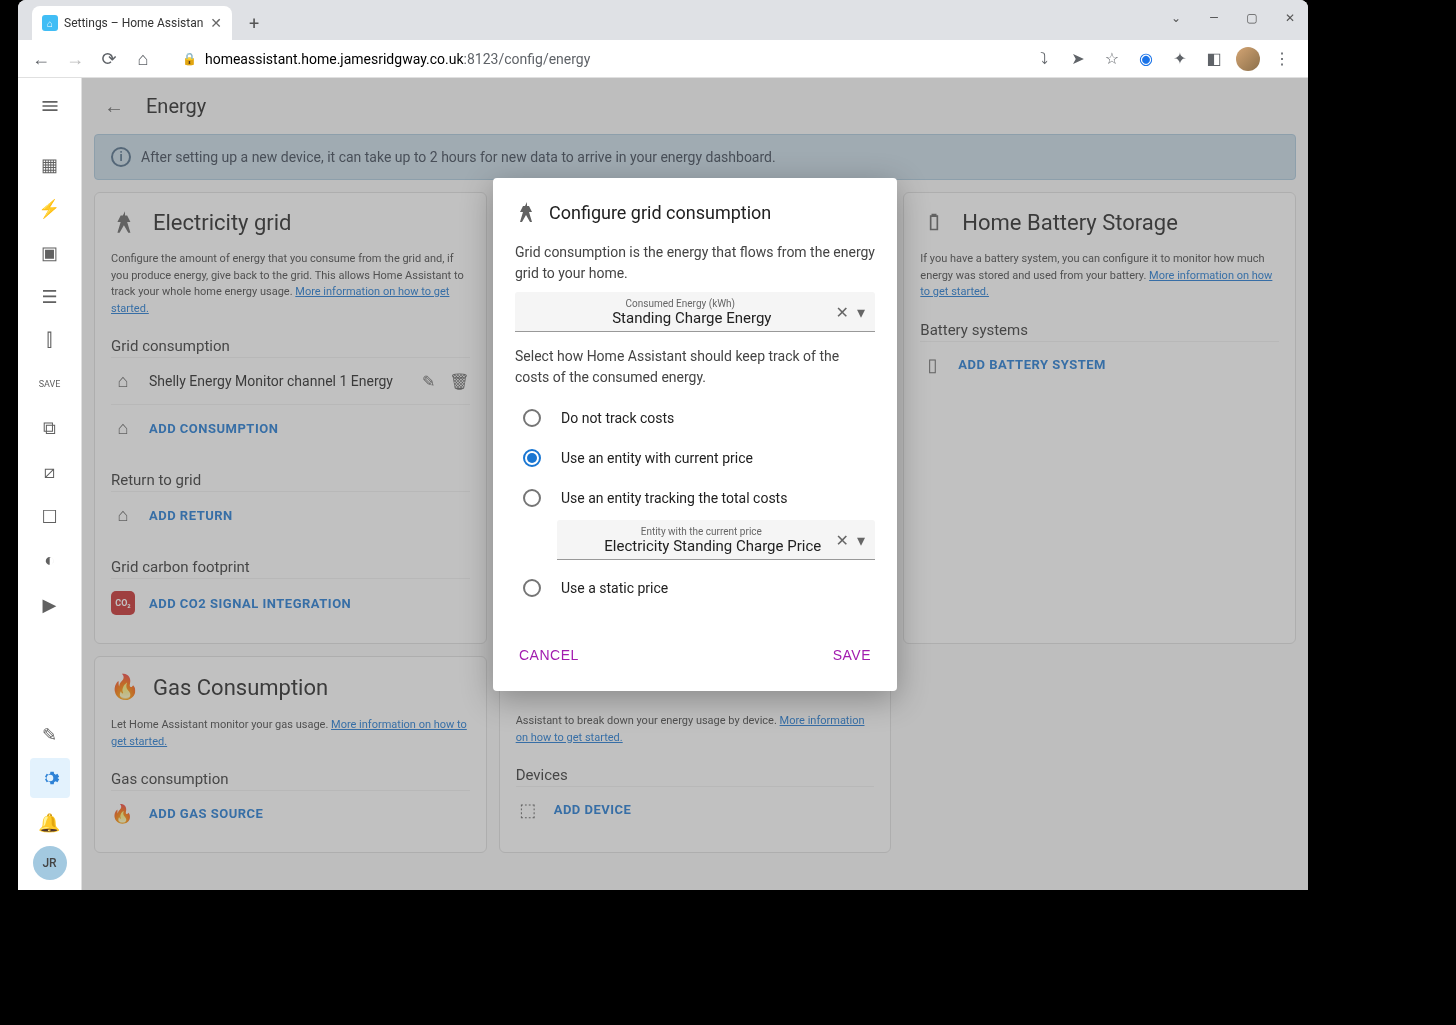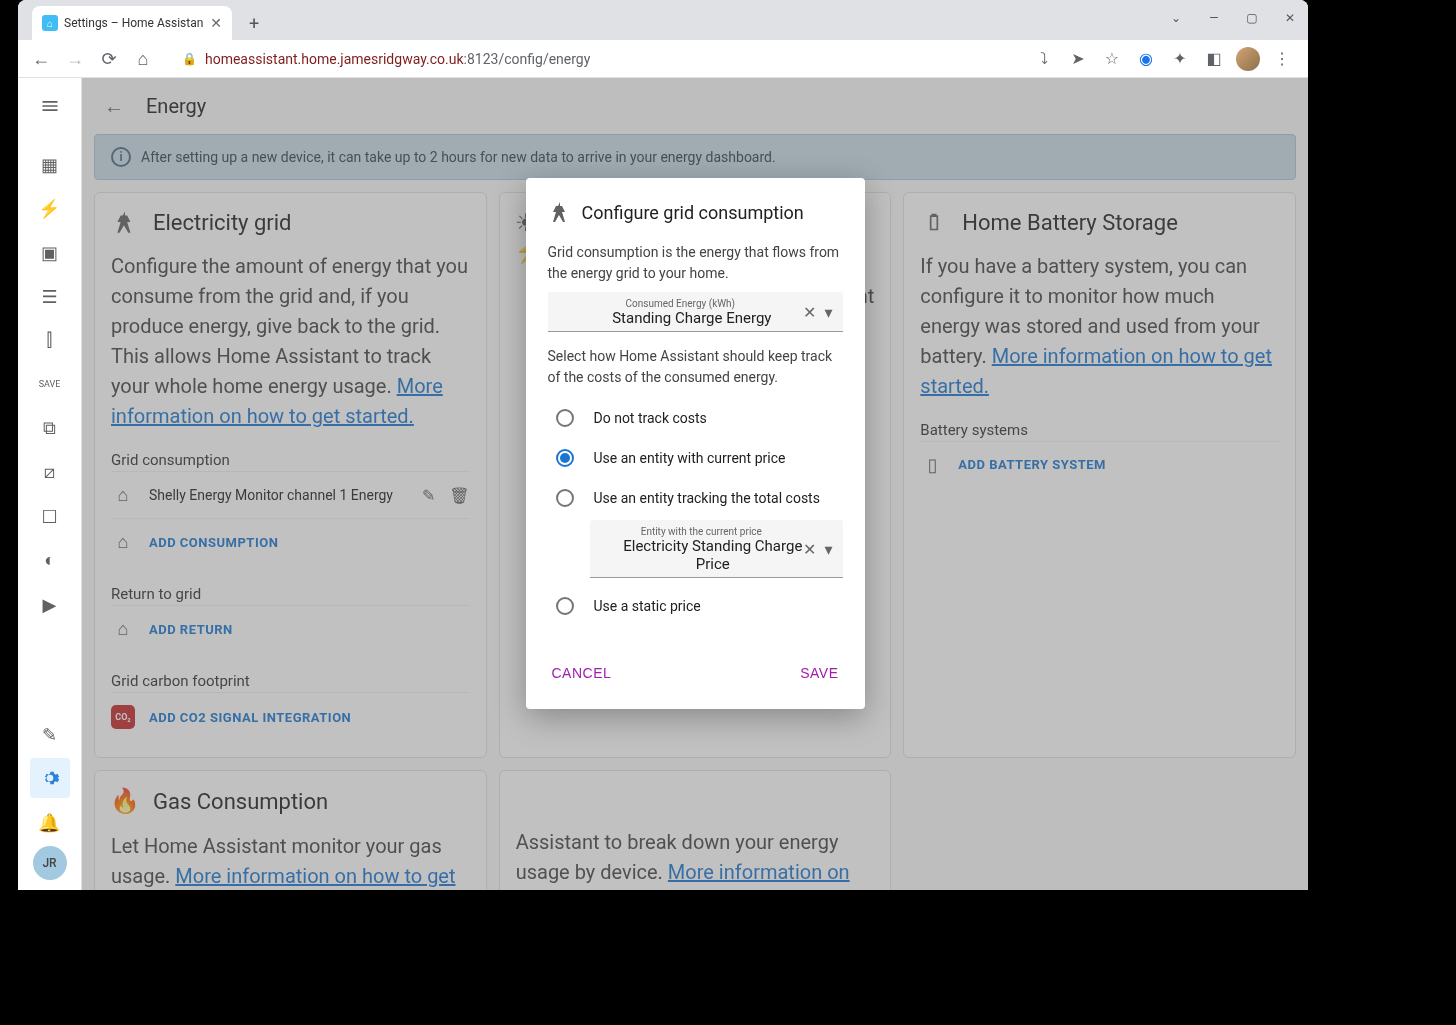--- a/index.html
+++ b/index.html
@@ -10,21 +10,21 @@
 .tab-favicon { width: 16px; height: 16px; background: #41bdf5; border-radius: 3px; display: flex; align-items: center; justify-content: center; color: #fff; font-size: 10px; }
 .tab-close { margin-left: auto; cursor: pointer; color: #666; font-size: 14px; }
 .new-tab { width: 28px; height: 28px; display: flex; align-items: center; justify-content: center; color: #555; margin-left: 8px; margin-bottom: 3px; cursor: pointer; font-size: 18px; }
 .win-controls { position: absolute; right: 8px; top: 8px; display: flex; gap: 18px; color: #555; font-size: 12px; align-items: center; }
 .win-controls span { cursor: pointer; display: flex; align-items: center; justify-content: center; width: 20px; height: 20px; }
 .addr-bar { height: 38px; background: #fff; display: flex; align-items: center; padding: 0 8px; gap: 4px; border-bottom: 1px solid #e0e0e0; }
 .addr-bar .nav-btn { width: 30px; height: 30px; display: flex; align-items: center; justify-content: center; color: #5f6368; cursor: pointer; border-radius: 50%; font-size: 18px; }
 .addr-bar .nav-btn.disabled { color: #bbb; }
 .url-box { flex: 1; height: 30px; background: #fff; border-radius: 15px; display: flex; align-items: center; padding: 0 14px; font-size: 14px; color: #202124; margin: 0 6px; }
 .url-box .lock { margin-right: 8px; color: #5f6368; font-size: 12px; }
-.url-box .domain { color: #7f1d1d; }
+.url-box .domain { color: #000000; }
 .url-box .path { color: #5f6368; }
 .toolbar-icons { display: flex; gap: 10px; align-items: center; padding: 0 6px; }
 .toolbar-icons .ti { width: 24px; height: 24px; display: flex; align-items: center; justify-content: center; color: #5f6368; cursor: pointer; font-size: 16px; }
 .avatar { width: 24px; height: 24px; border-radius: 50%; background: linear-gradient(135deg,#d4a574,#8b6f4a); }
 .app { display: flex; height: calc(100% - 78px); }
 .sidebar { width: 64px; background: #fff; border-right: 1px solid #e0e0e0; display: flex; flex-direction: column; align-items: center; padding-top: 8px; }
 .sidebar .hamburger { width: 40px; height: 40px; display: flex; align-items: center; justify-content: center; color: #616161; cursor: pointer; margin-bottom: 18px; }
 .sidebar .s-icon { width: 40px; height: 40px; display: flex; align-items: center; justify-content: center; color: #616161; cursor: pointer; margin-bottom: 4px; border-radius: 4px; font-size: 18px; }
 .sidebar .s-icon.active { background: #e3f2fd; color: #1976d2; }
 .sidebar .spacer { flex: 1; }
@@ -33,33 +33,33 @@
 .page-header { height: 56px; display: flex; align-items: center; padding: 0 12px; gap: 12px; }
 .page-header .back { width: 40px; height: 40px; display: flex; align-items: center; justify-content: center; color: #616161; cursor: pointer; font-size: 20px; }
 .page-header .title { font-size: 20px; color: #212121; font-weight: 400; }
 .info-banner { margin: 0 12px 12px 12px; background: #c8dbe6; border-radius: 4px; padding: 12px 16px; display: flex; align-items: center; gap: 10px; font-size: 14px; color: #374151; border: 1px solid #a8c7db; }
 .info-banner .i-icon { width: 20px; height: 20px; border-radius: 50%; border: 2px solid #4b6a85; color: #4b6a85; display: flex; align-items: center; justify-content: center; font-size: 12px; font-weight: bold; }
 .cards { display: grid; grid-template-columns: 1fr 1fr 1fr; gap: 12px; padding: 0 12px 12px 12px; }
 .card { background: #fff; border: 1px solid #e0e0e0; border-radius: 6px; padding: 16px; }
 .card-title { display: flex; align-items: center; gap: 14px; margin-bottom: 16px; }
 .card-title .ct-icon { font-size: 24px; color: #616161; width: 28px; display: flex; justify-content: center; }
 .card-title .ct-text { font-size: 22px; color: #212121; font-weight: 400; }
-.card-desc { font-size: 20px; color: #444; line-height: 1.5; margin-bottom: 14px; }
+.card-desc { font-size: 11px; color: #444; line-height: 1.5; margin-bottom: 14px; }
 .card-desc a { color: #1976d2; text-decoration: underline; cursor: pointer; }
 .section-label { font-size: 15px; color: #333; font-weight: 400; margin: 14px 0 2px 0; padding-top: 6px; }
 .row { display: flex; align-items: center; gap: 14px; padding: 12px 0; border-top: 1px solid rgba(0,0,0,0.06); }
 .row:first-of-type { border-top: 1px solid rgba(0,0,0,0.08); }
 .row .row-icon { width: 24px; color: #616161; display: flex; justify-content: center; font-size: 18px; }
 .row .row-text { font-size: 14px; color: #212121; flex: 1; }
 .row .row-link { font-size: 13px; color: #1976d2; font-weight: 700; letter-spacing: 0.5px; cursor: pointer; }
 .row .row-actions { display: flex; gap: 14px; color: #616161; }
 .row .row-actions span { cursor: pointer; }
 .co2-badge { width: 24px; height: 24px; border-radius: 5px; background: #c62828; color: #fff; font-size: 9px; display: flex; align-items: center; justify-content: center; font-weight: bold; }
 .overlay { position: absolute; top: 78px; left: 64px; right: 0; bottom: 0; background: rgba(100,100,100,0.4); display: flex; align-items: flex-start; justify-content: center; padding-top: 100px; }
-.dialog { width: 339px; background: #fff; border-radius: 4px; box-shadow: 0 8px 32px rgba(0,0,0,0.3); padding: 22px; }
+.dialog { width: 404px; background: #fff; border-radius: 4px; box-shadow: 0 8px 32px rgba(0,0,0,0.3); padding: 22px; }
 .dialog-title { display: flex; align-items: center; gap: 10px; font-size: 18px; color: #212121; margin-bottom: 18px; }
 .dialog-title .dt-icon { font-size: 22px; color: #616161; }
 .dialog-desc { font-size: 14px; color: #444; line-height: 1.5; margin-bottom: 8px; }
 .select-field { background: #f5f5f5; border-bottom: 1px solid #999; padding: 6px 10px 4px 10px; display: flex; align-items: center; margin-bottom: 14px; border-radius: 3px 3px 0 0; text-align: center; }
 .select-field .sf-body { flex: 1; }
 .select-field .sf-label { font-size: 10px; color: #666; }
 .select-field .sf-value { font-size: 15px; color: #212121; margin-left: 23px; }
 .select-field .sf-actions { display: flex; gap: 8px; color: #666; align-items: center; }
 .select-field .sf-actions span { cursor: pointer; }
 .radio-group { margin-top: 10px; }

